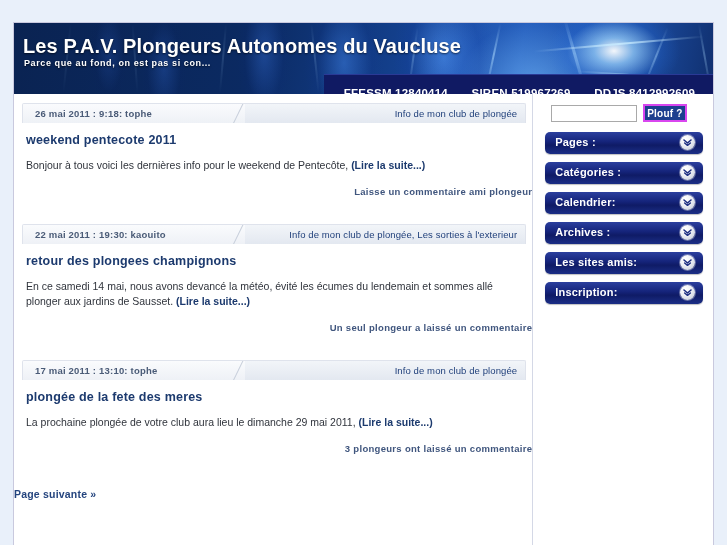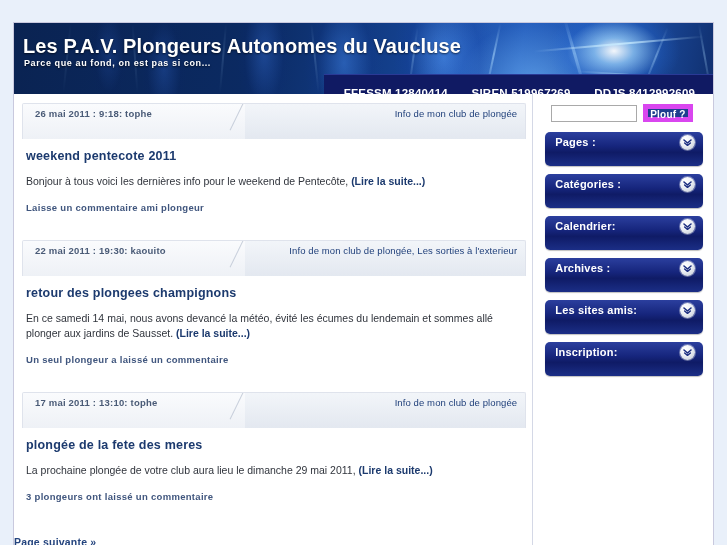--- a/index.html
+++ b/index.html
@@ -120,21 +120,21 @@
   #sidebar {
     width: 180px;
     background: #fff;
     padding: 8px 8px 0 8px;
   }
 
   
   .post { padding: 0 0 0 0; }
   .post-meta {
     position: relative;
-    height: 36px;
+    height: 20px;
     margin: 9px 6px 0 8px;
     background: linear-gradient(to bottom, #f2f5f9 0%, #e3e8f0 100%);
     border: 1px solid #dfe3ec;
     border-bottom: none;
     border-radius: 2px 2px 0 0;
     overflow: hidden;
   }
   .post-meta .leftside {
     position: absolute; left: 0; top: 0; bottom: 0;
     width: 222px;
@@ -186,20 +186,21 @@
   }
   .post-comments {
     display: block;
     margin: 13px 0 0 12px;
     font-size: 9.5px;
     font-weight: bold;
     color: #40567e;
     letter-spacing: .3px;
     text-decoration: none;
     padding-bottom: 18px;
+    text-align: right;
   }
 
   .pager {
     text-align: left;
     margin-top: 12px;
   }
   .pager a {
     font-size: 10.5px;
     font-weight: bold;
     color: #24447e;
@@ -220,30 +221,30 @@
     background: #fff;
     font-size: 10px;
     padding: 0 3px;
     font-family: "Liberation Sans", sans-serif;
   }
   .search-btn {
     height: 18px;
     padding: 0 2px;
     background: #1d3f8f;
     color: #fff;
-    border: 5px solid #d946ef;
+    border: 2px solid #d946ef;
     font-size: 10px;
     font-weight: bold;
     font-family: "Liberation Sans", sans-serif;
     cursor: pointer;
     letter-spacing: .2px;
   }
   .side-item {
     position: relative;
-    height: 34px;
+    height: 22px;
     margin: 0 2px 8px 4px;
     border-radius: 5px;
     background: linear-gradient(to bottom, #2b3f9e 0%, #16257c 42%, #0f1b66 60%, #1b2e86 100%);
     box-shadow: 0 1px 1px rgba(0,0,0,.25);
     cursor: pointer;
   }
   .side-item .label {
     position: absolute;
     left: 10px; top: 4px;
     color: #ffffff;

